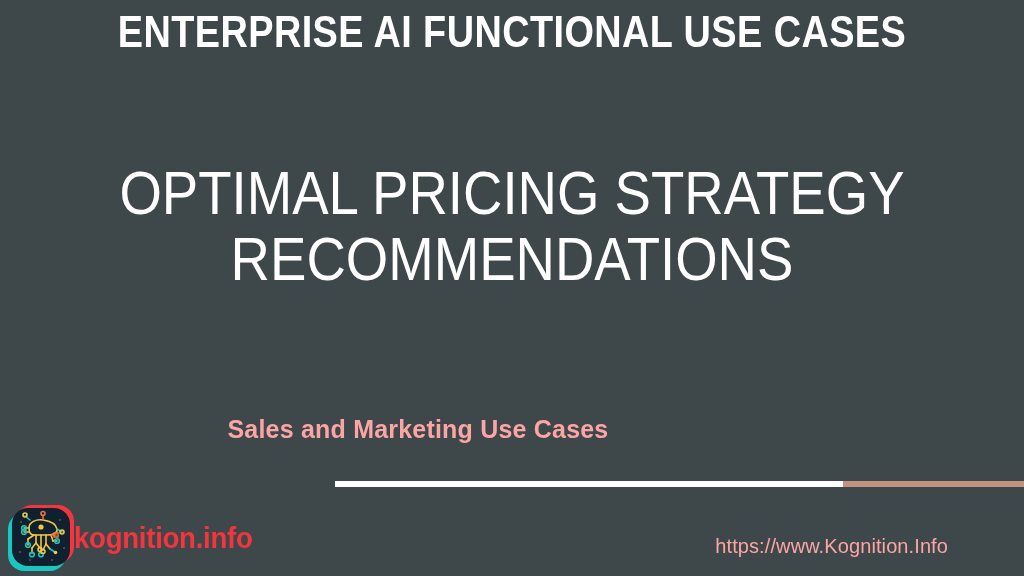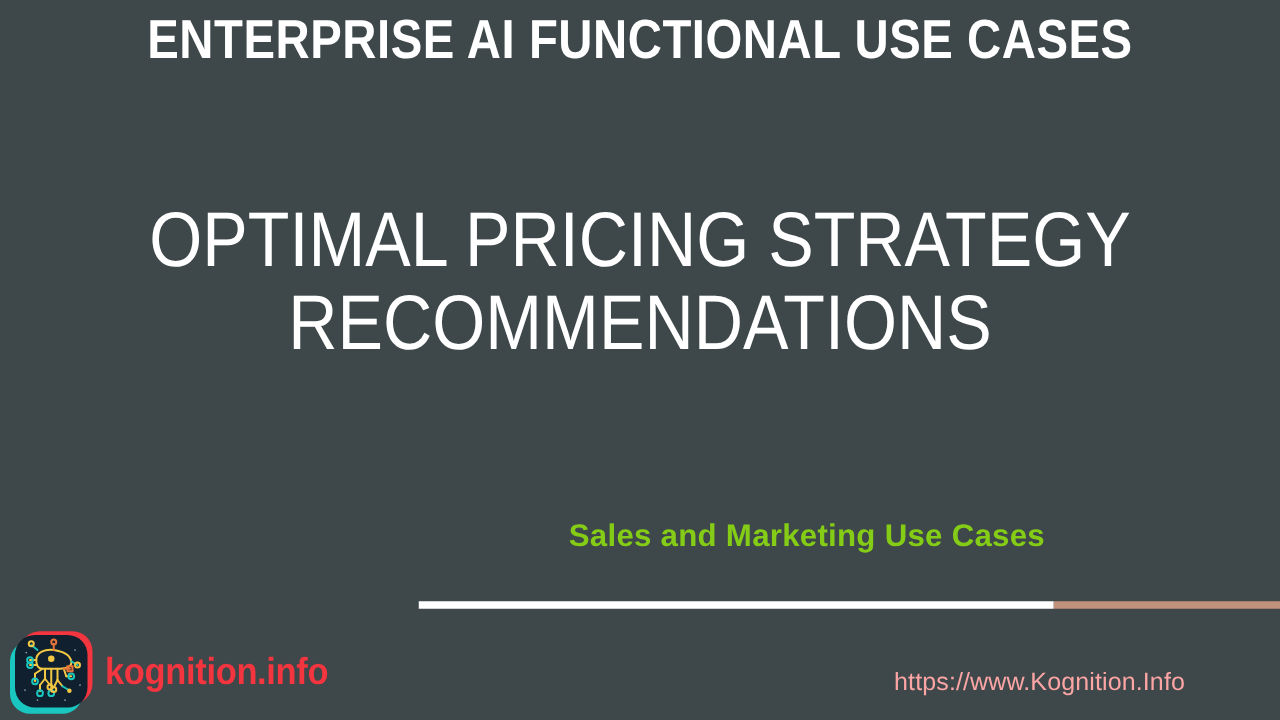--- a/index.html
+++ b/index.html
@@ -55,22 +55,22 @@
     display: block;
     white-space: nowrap;
   }
 
   
   #subtitle {
     position: absolute;
     left: 0;
     top: 415px;
     width: 836px;
-    text-align: right;
-    color: #84cc16;
+    text-align: center;
+    color: #fca5a5;
     font-size: 25px;
     font-weight: 700;
     letter-spacing: 0.2px;
     white-space: nowrap;
   }
 
   
   #divider {
     position: absolute;
     left: 335px;
@@ -90,21 +90,20 @@
     background: #c2937c;
   }
 
   
   #logo {
     position: absolute;
     left: 8px;
     bottom: 5px;
     display: flex;
     align-items: center;
-    gap: 10px;
   }
   #logo-mark {
     position: relative;
     width: 66px;
     height: 66px;
   }
   #logo-mark .glow-red {
     position: absolute;
     left: 8px; top: 0;
     width: 58px; height: 58px;

